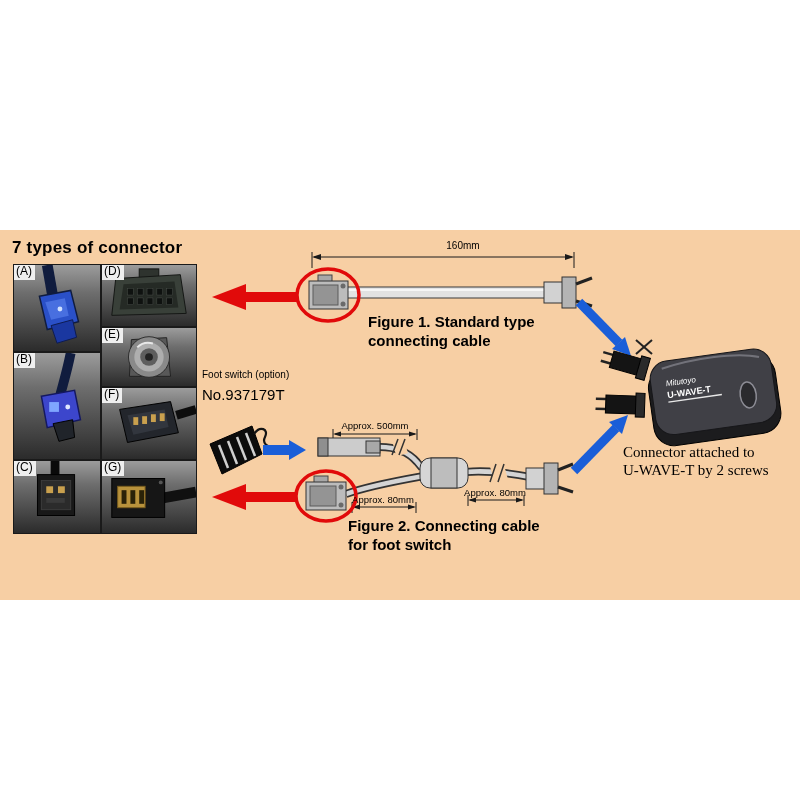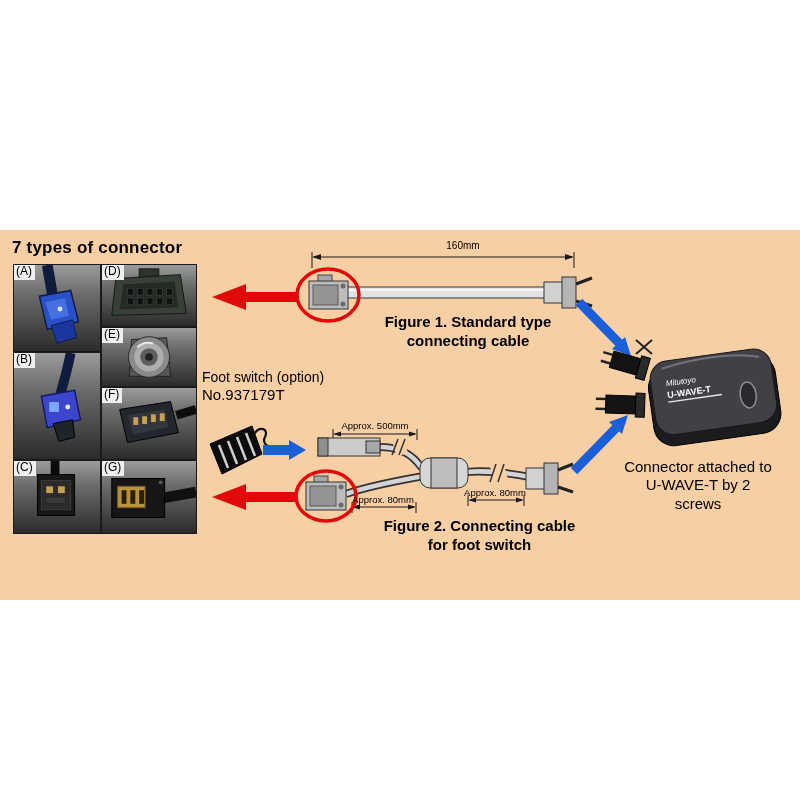--- a/index.html
+++ b/index.html
@@ -8,25 +8,25 @@
   .canvas { position:relative; width:800px; height:800px; background:#ffffff; overflow:hidden;margin-top:10px; }
   .band { position:absolute; left:0; top:220px; width:800px; height:370px; background:#f7cfa4; }
   .abs { position:absolute; }
   .title { font-size:17px; font-weight:bold; letter-spacing:0.2px; }
   .cell { position:absolute; border:1px solid #1a1a1a;
           background:linear-gradient(180deg,#9c9c9c 0%,#6e6e6e 32%,#2b2b2b 100%); overflow:hidden; }
   .cell svg { position:absolute; inset:0; width:100%; height:100%; display:block; }
   .badge { position:absolute; left:0; top:0; z-index:2; font-size:12px; line-height:1.15;
            padding:0 3px 1px 2px; background:#efefef; color:#000; }
   .overlay { position:absolute; left:0; top:0; width:800px; height:800px; pointer-events:none; }
-  .lbl { position:absolute; color:#000;text-align:center; }
-  .dim { font-size:9.5px; white-space:nowrap; }
+  .lbl { position:absolute; color:#000; }
+  .dim { font-size:9.5px; text-align:center; white-space:nowrap; }
   .cap { font-size:15px; font-weight:bold; line-height:1.25; }
   .note { font-size:15px; line-height:1.22; }
-  .fs-label { font-size:14px; }
+  .fs-label { font-size:10px; }
   .fs-part { font-size:15px; font-weight:normal; }
   .dim160 { font-size:10px; text-align:center; }
 </style>
 </head>
 <body>
 
 <div class="canvas">
 
   <div class="band"></div>
 
@@ -289,17 +289,17 @@
 
   <div class="lbl cap" style="left:368px; top:303px; width:200px;">Figure 1. Standard type connecting cable</div>
 
   <div class="lbl fs-label" style="left:202px; top:359px;">Foot switch (option)</div>
   <div class="lbl fs-part" style="left:202px; top:376px;">No.937179T</div>
 
   <div class="lbl dim" style="left:331px; top:410px; width:88px;">Approx. 500mm</div>
   <div class="lbl dim" style="left:350px; top:484px; width:66px;">Approx. 80mm</div>
   <div class="lbl dim" style="left:464px; top:477px; width:62px;">Approx. 80mm</div>
 
-  <div class="lbl cap" style="left:372px; top:507px; width:215px;">Figure 2. Connecting cable for foot switch</div>
-
-  <div class="lbl note" style="left:623px; top:448px; width:150px;">Connector attached to U-WAVE-T by 2 screws</div>
+  <div class="lbl cap" style="left:348px; top:507px; width:215px;">Figure 2. Connecting cable for foot switch</div>
+
+  <div class="lbl note" style="left:623px; top:433px; width:150px;font-family:Liberation Serif, serif;">Connector attached to U-WAVE-T by 2 screws</div>
 
 </div>
 
 </body></html>

